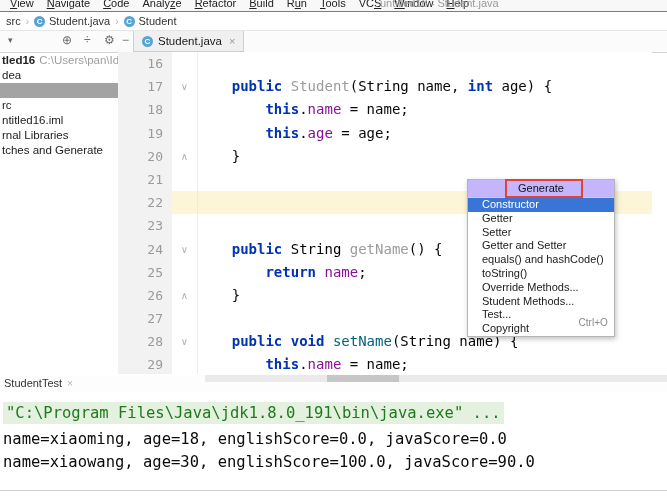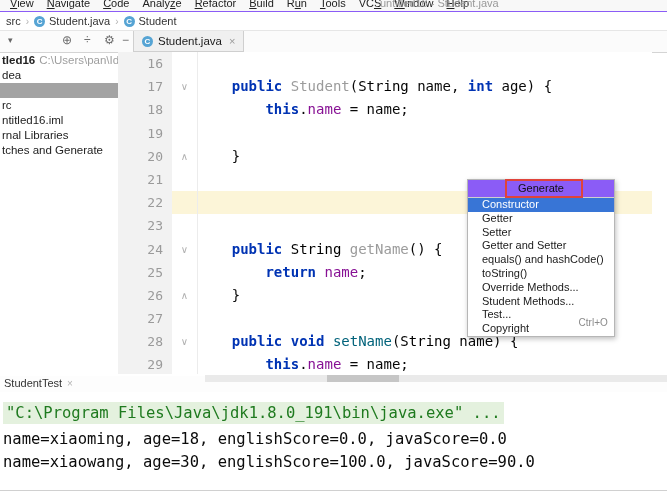--- a/index.html
+++ b/index.html
@@ -47,21 +47,21 @@
   .ed-row.caret .ed-fold,.ed-row.caret .ed-code{background:#fcf5d8;}
   .seg-k{color:#0033b3;font-weight:bold;}
   .seg-p{color:#080808;}
   .seg-f{color:#871094;}
   .seg-c{color:#000000;}
   .seg-u{color:#9b9b9b;}
   .seg-m{color:#00627a;}
   
   #popup{position:absolute;left:467px;top:179px;width:146px;background:#fff;
          border:1px solid #b6b6b6;box-shadow:1px 2px 5px rgba(0,0,0,.25);z-index:20;}
-  #popup-title{height:17px;line-height:17px;text-align:center;background:#8b5cf6;
+  #popup-title{height:17px;line-height:17px;text-align:center;background:#c4b5fd;
                border-bottom:1px solid #cfcfcf;font-size:11px;color:#111;position:relative;}
   #red-box{position:absolute;left:37px;top:-1px;width:74px;height:15px;
            border:2px solid #e0433a;z-index:2;}
   .pp-mi{height:13.8px;line-height:13.8px;font-size:11px;padding:0 8px 0 14px;
          display:flex;justify-content:space-between;color:#1a1a1a;white-space:nowrap;}
   .pp-mi.sel{background:#3875d6;color:#fff;}
   .pp-short{color:#8a8a8a;font-size:10px;margin-top:35px;}
   
   #hscroll{position:absolute;left:205px;top:375px;width:462px;height:7px;background:#eaeaea;z-index:5;}
   #hscroll-thumb{position:absolute;left:122px;top:0;width:72px;height:7px;background:#c6c6c6;}
@@ -148,20 +148,21 @@
       <div class="ed-code"><span class="seg-p">    </span><span class="seg-k">public</span><span class="seg-p"> </span><span class="seg-u">Student</span><span class="seg-p">(</span><span class="seg-c">String</span><span class="seg-p"> name, </span><span class="seg-k">int</span><span class="seg-p"> age) {</span></div>
     </div>
     <div class="ed-row">
       <div class="ed-num">18</div>
       <div class="ed-fold"></div>
       <div class="ed-code"><span class="seg-p">        </span><span class="seg-k">this</span><span class="seg-p">.</span><span class="seg-f">name</span><span class="seg-p"> = name;</span></div>
     </div>
     <div class="ed-row">
       <div class="ed-num">19</div>
       <div class="ed-fold"></div>
+      <div class="ed-code"><span class="seg-p">        </span><span class="seg-k">this</span><span class="seg-p">.</span><span class="seg-f">age</span><span class="seg-p"> = age;</span></div>
     </div>
     <div class="ed-row">
       <div class="ed-num">20</div>
       <div class="ed-fold">∧</div>
       <div class="ed-code"><span class="seg-p">    }</span></div>
     </div>
     <div class="ed-row">
       <div class="ed-num">21</div>
       <div class="ed-fold"></div>
       <div class="ed-code"></div>

